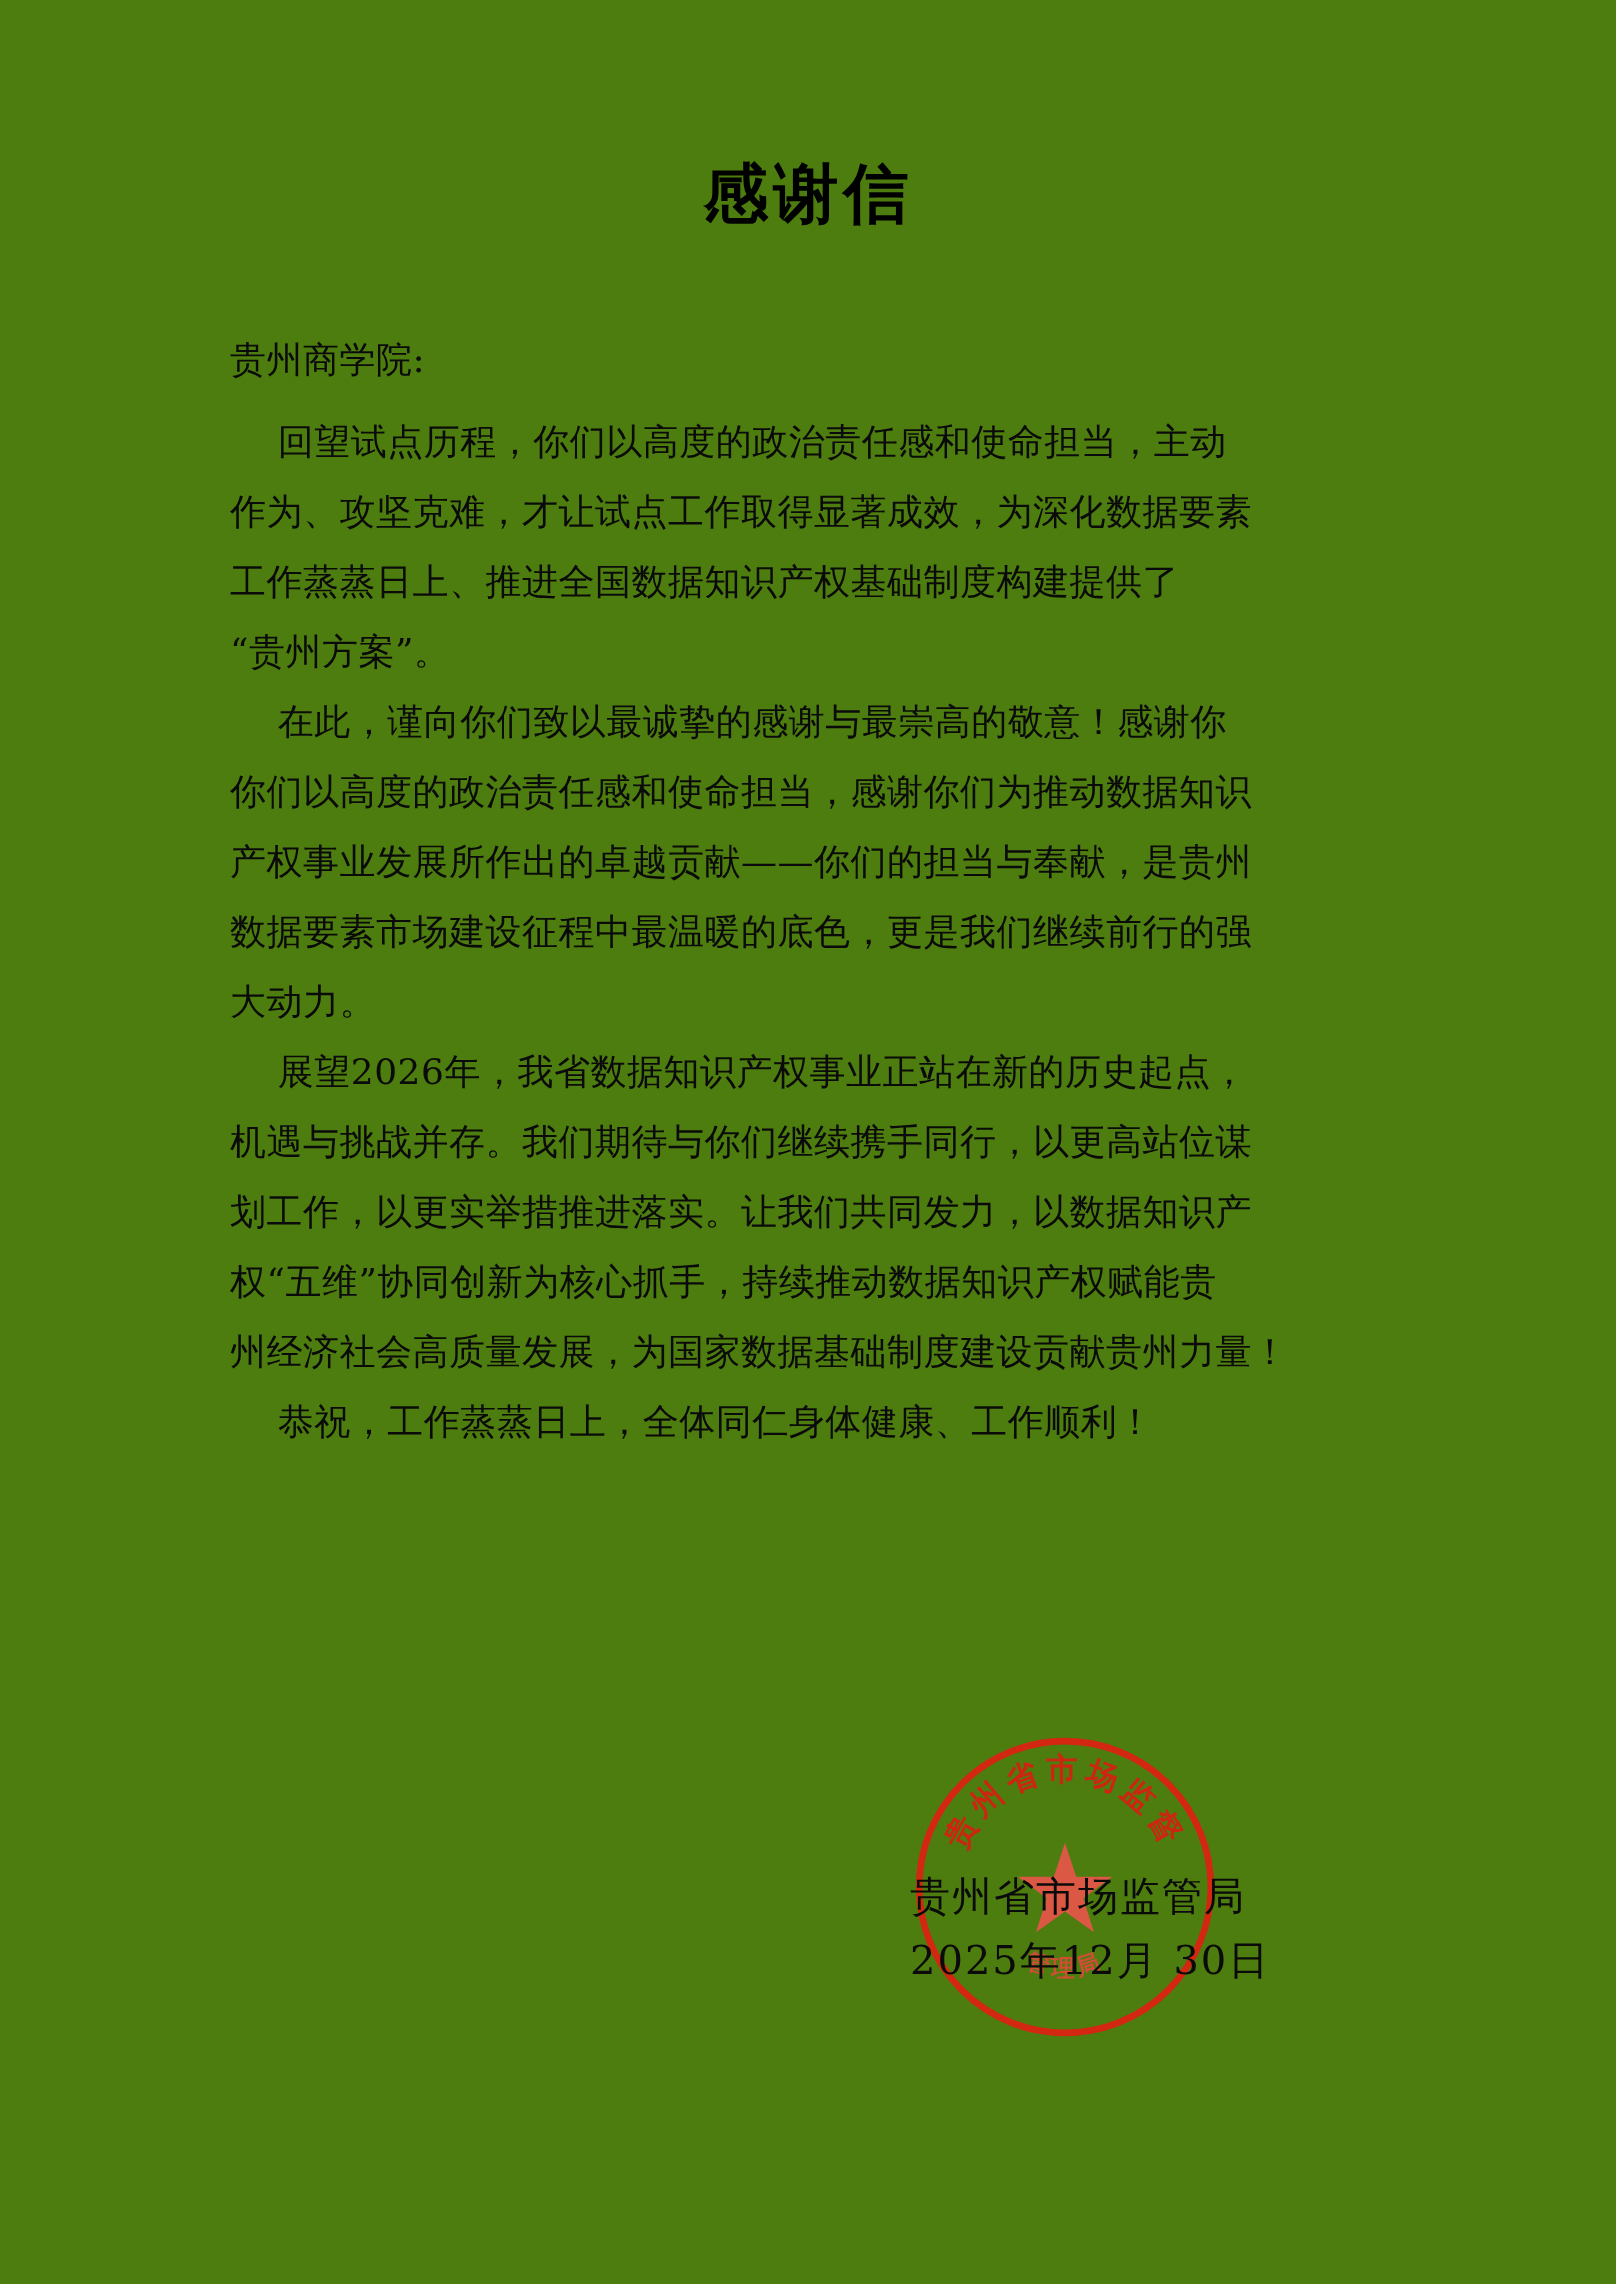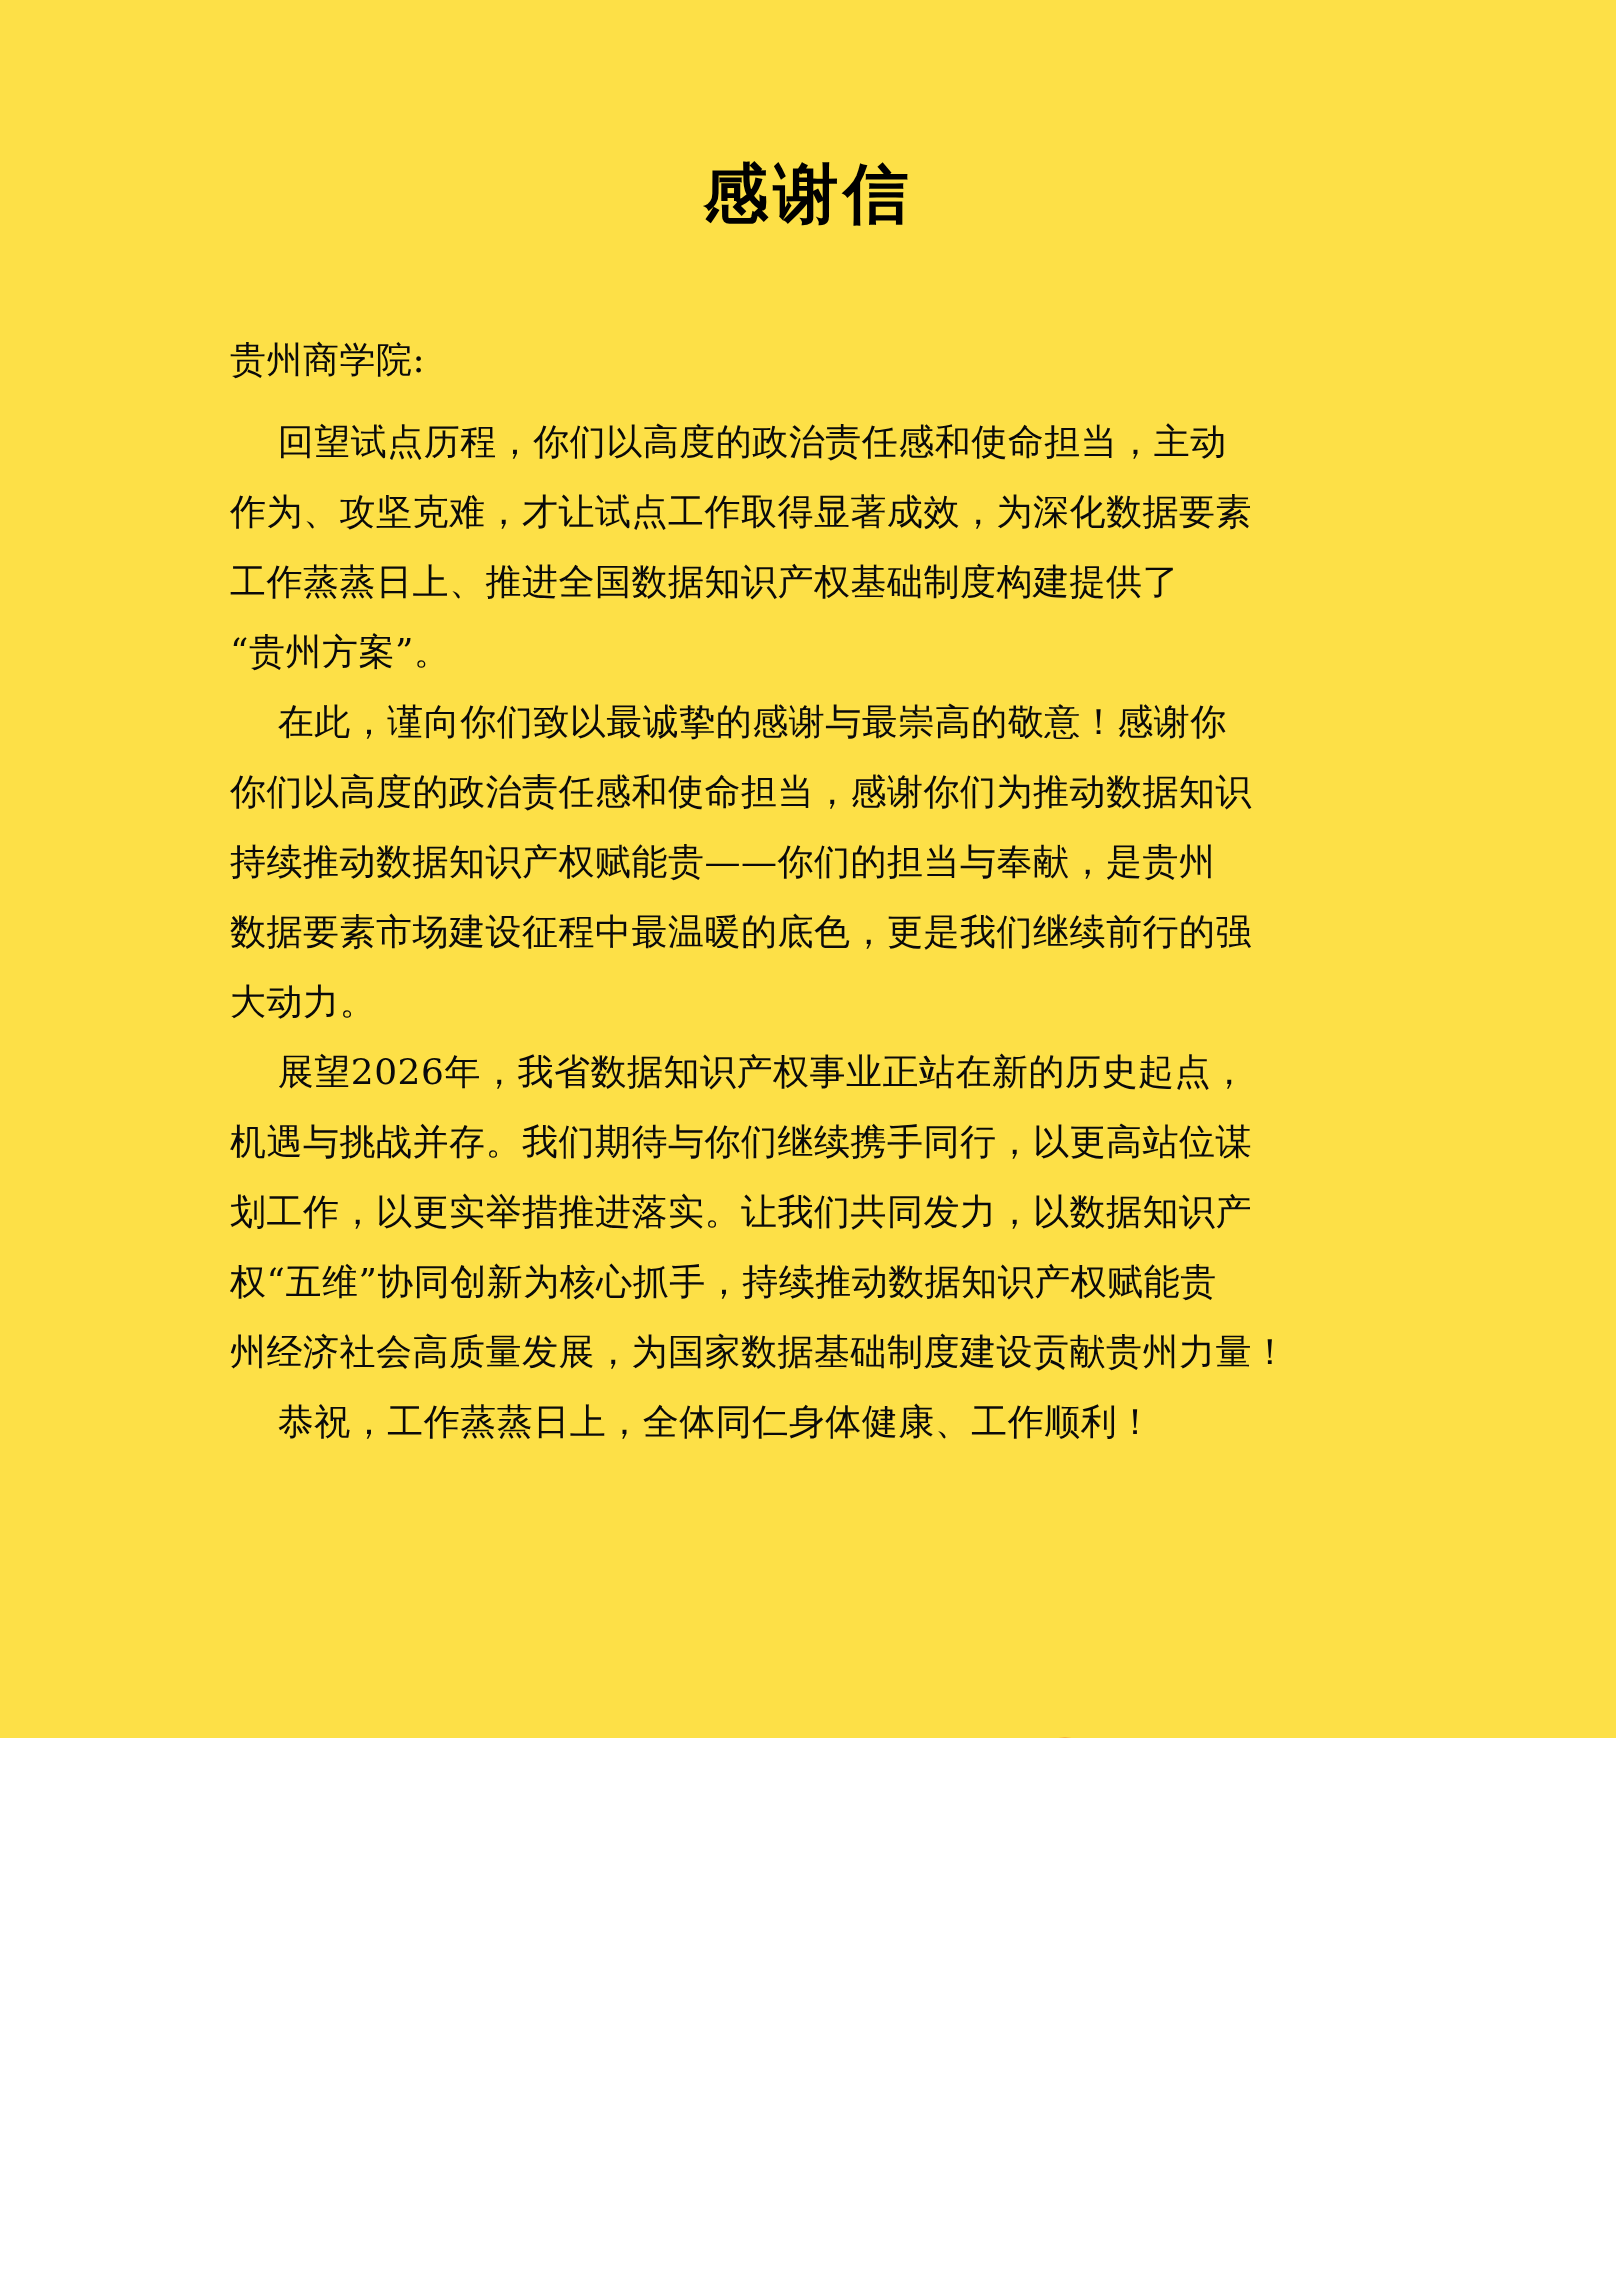--- a/index.html
+++ b/index.html
@@ -4,22 +4,22 @@
 <style>
   html, body {
     margin: 0;
     padding: 0;
     background: #ffffff;
   }
 
   #page {
     position: relative;
     width: 1617px;
-    height: 1738px;
-    background: #fde047;
+    height: 2284px;
+    background: #4d7c0f;
     overflow: hidden;
     font-family: "DejaVu Serif", "Liberation Serif", serif;
     text-decoration: underline;
   }
 
   
   #doc-title {
     position: absolute;
     top: 153px;
     left: 0;
@@ -125,21 +125,21 @@
     <div class="para">
       <div class="line">    回望试点历程，你们以高度的政治责任感和使命担当，主动</div>
       <div class="line">作为、攻坚克难，才让试点工作取得显著成效，为深化数据要素</div>
       <div class="line">工作蒸蒸日上、推进全国数据知识产权基础制度构建提供了</div>
       <div class="line">“贵州方案”。</div>
     </div>
 
     <div class="para">
       <div class="line">    在此，谨向你们致以最诚挚的感谢与最崇高的敬意！感谢你</div>
       <div class="line">你们以高度的政治责任感和使命担当，感谢你们为推动数据知识</div>
-      <div class="line">持续推动数据知识产权赋能贵——你们的担当与奉献，是贵州</div>
+      <div class="line">产权事业发展所作出的卓越贡献——你们的担当与奉献，是贵州</div>
       <div class="line">数据要素市场建设征程中最温暖的底色，更是我们继续前行的强</div>
       <div class="line">大动力。</div>
     </div>
 
     <div class="para">
       <div class="line">    展望2026年，我省数据知识产权事业正站在新的历史起点，</div>
       <div class="line">机遇与挑战并存。我们期待与你们继续携手同行，以更高站位谋</div>
       <div class="line">划工作，以更实举措推进落实。让我们共同发力，以数据知识产</div>
       <div class="line">权“五维”协同创新为核心抓手，持续推动数据知识产权赋能贵</div>
       <div class="line">州经济社会高质量发展，为国家数据基础制度建设贡献贵州力量！</div>

